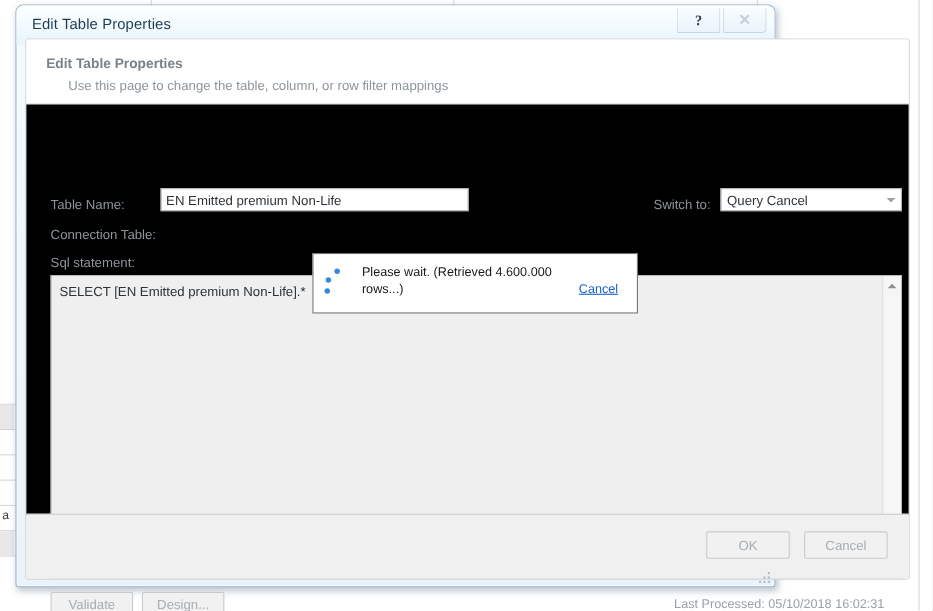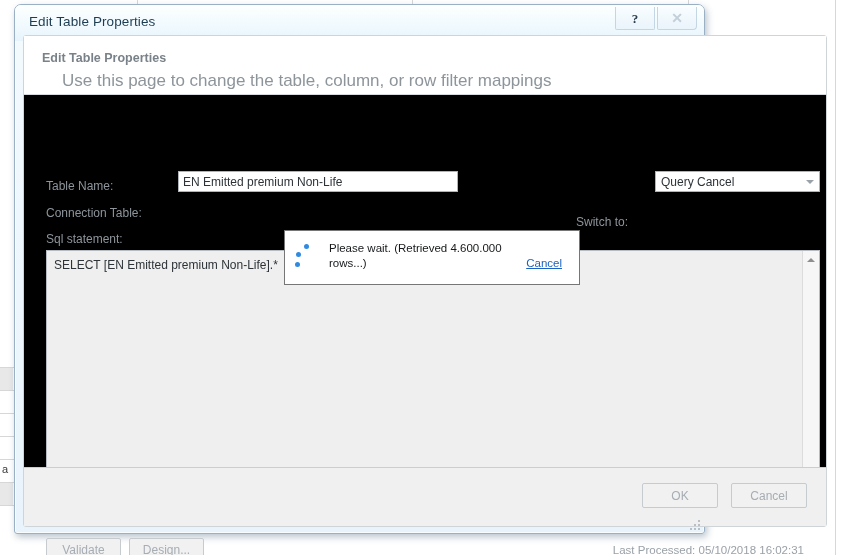--- a/index.html
+++ b/index.html
@@ -133,21 +133,21 @@
     left: 18px;
     top: 15px;
     font-size: 12.5px;
     font-weight: bold;
     color: #7a8289;
   }
   #header-subtitle {
     position: absolute;
     left: 38px;
     top: 35px;
-    font-size: 17px;
+    font-size: 12px;
     color: #8d959b;
   }
 
   #body-area {
     position: absolute;
     left: 0;
     top: 59px;
     width: 100%;
     height: 373px;
     background: #000000;
@@ -166,33 +166,31 @@
     background: #ffffff;
     box-sizing: border-box;
     font-family: "Liberation Sans", sans-serif;
     font-size: 12px;
     color: #2d3338;
     padding: 0 4px;
     display: flex;
     align-items: center;
     white-space: nowrap;
     overflow: hidden;
-    margin-left: 32px;
   }
 
   #table-name-label      { left: 22px; top: 84px; }
   #table-name-input      { left: 122px; top: 76px; width: 280px; height: 21px; }
   #connection-name-label { left: 22px; top: 111px; }
   #connection-name-input { left: 122px; top: 103px; width: 280px; height: 21px; }
   #sql-statement-label   { left: 22px; top: 137px; }
 
   #switch-to-label {
-    left: 552px;
+    left: 570px;
     top: 84px;
-    margin-top: 36px;
   }
   #switch-to-select {
     position: absolute;
     left: 631px;
     top: 76px;
     width: 165px;
     height: 21px;
     border: 1px solid #aeb4b9;
     background: #ffffff;
     box-sizing: border-box;

